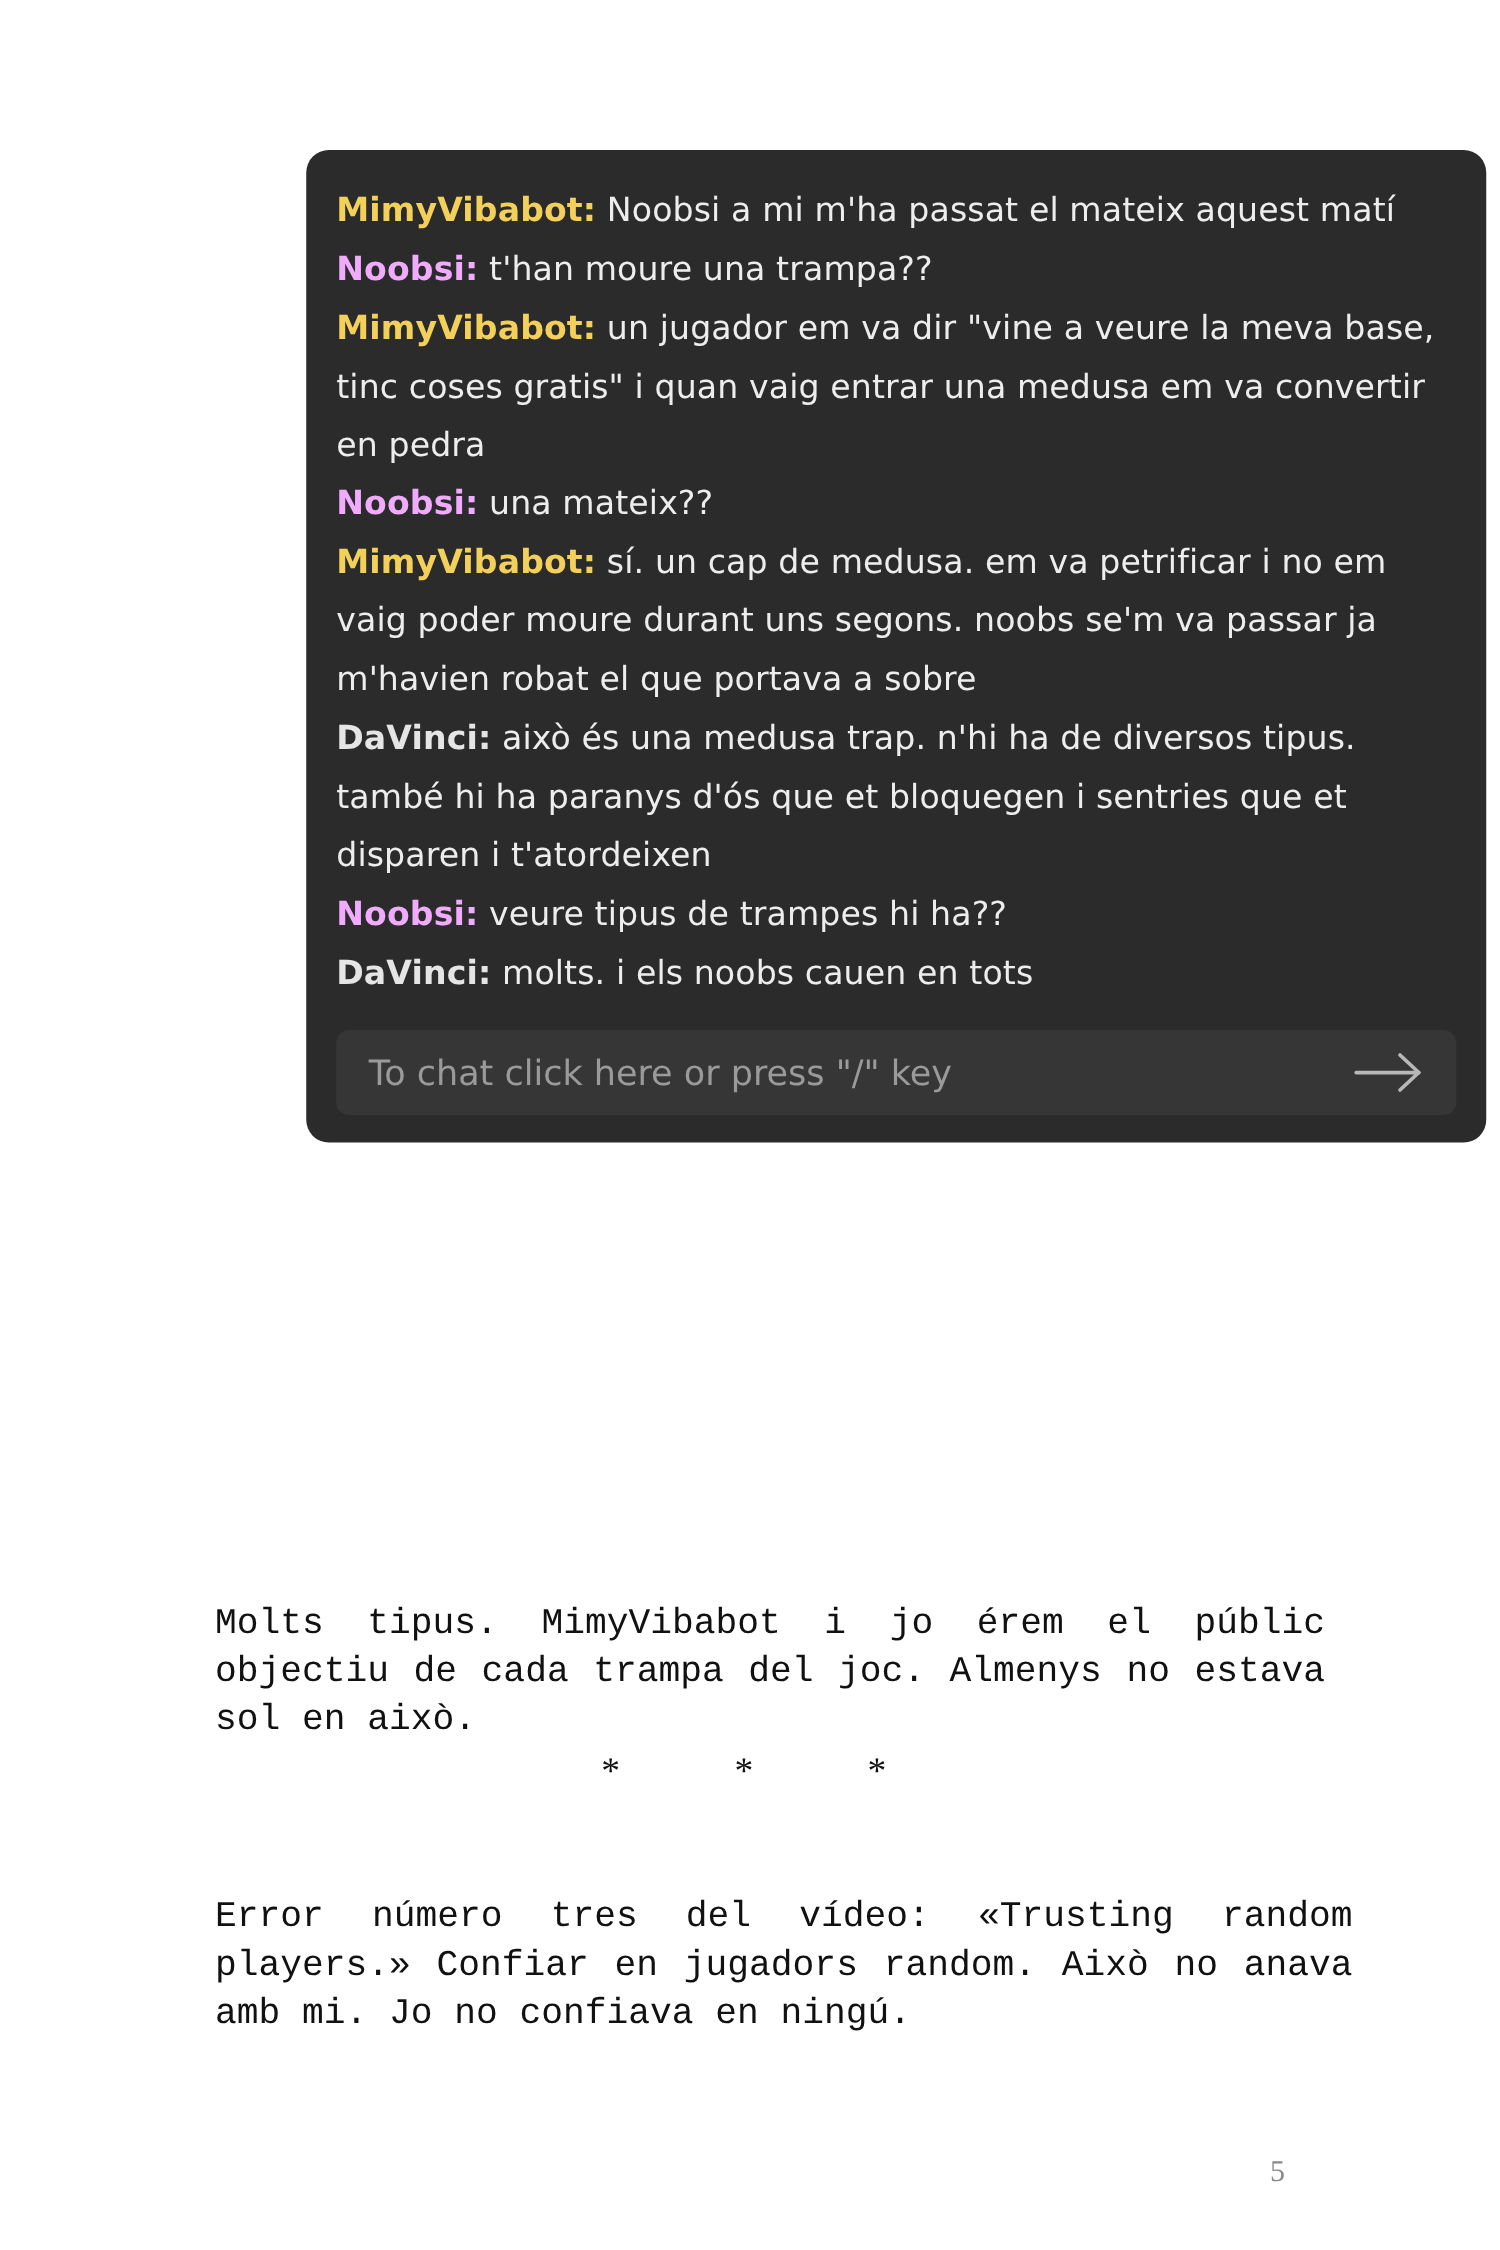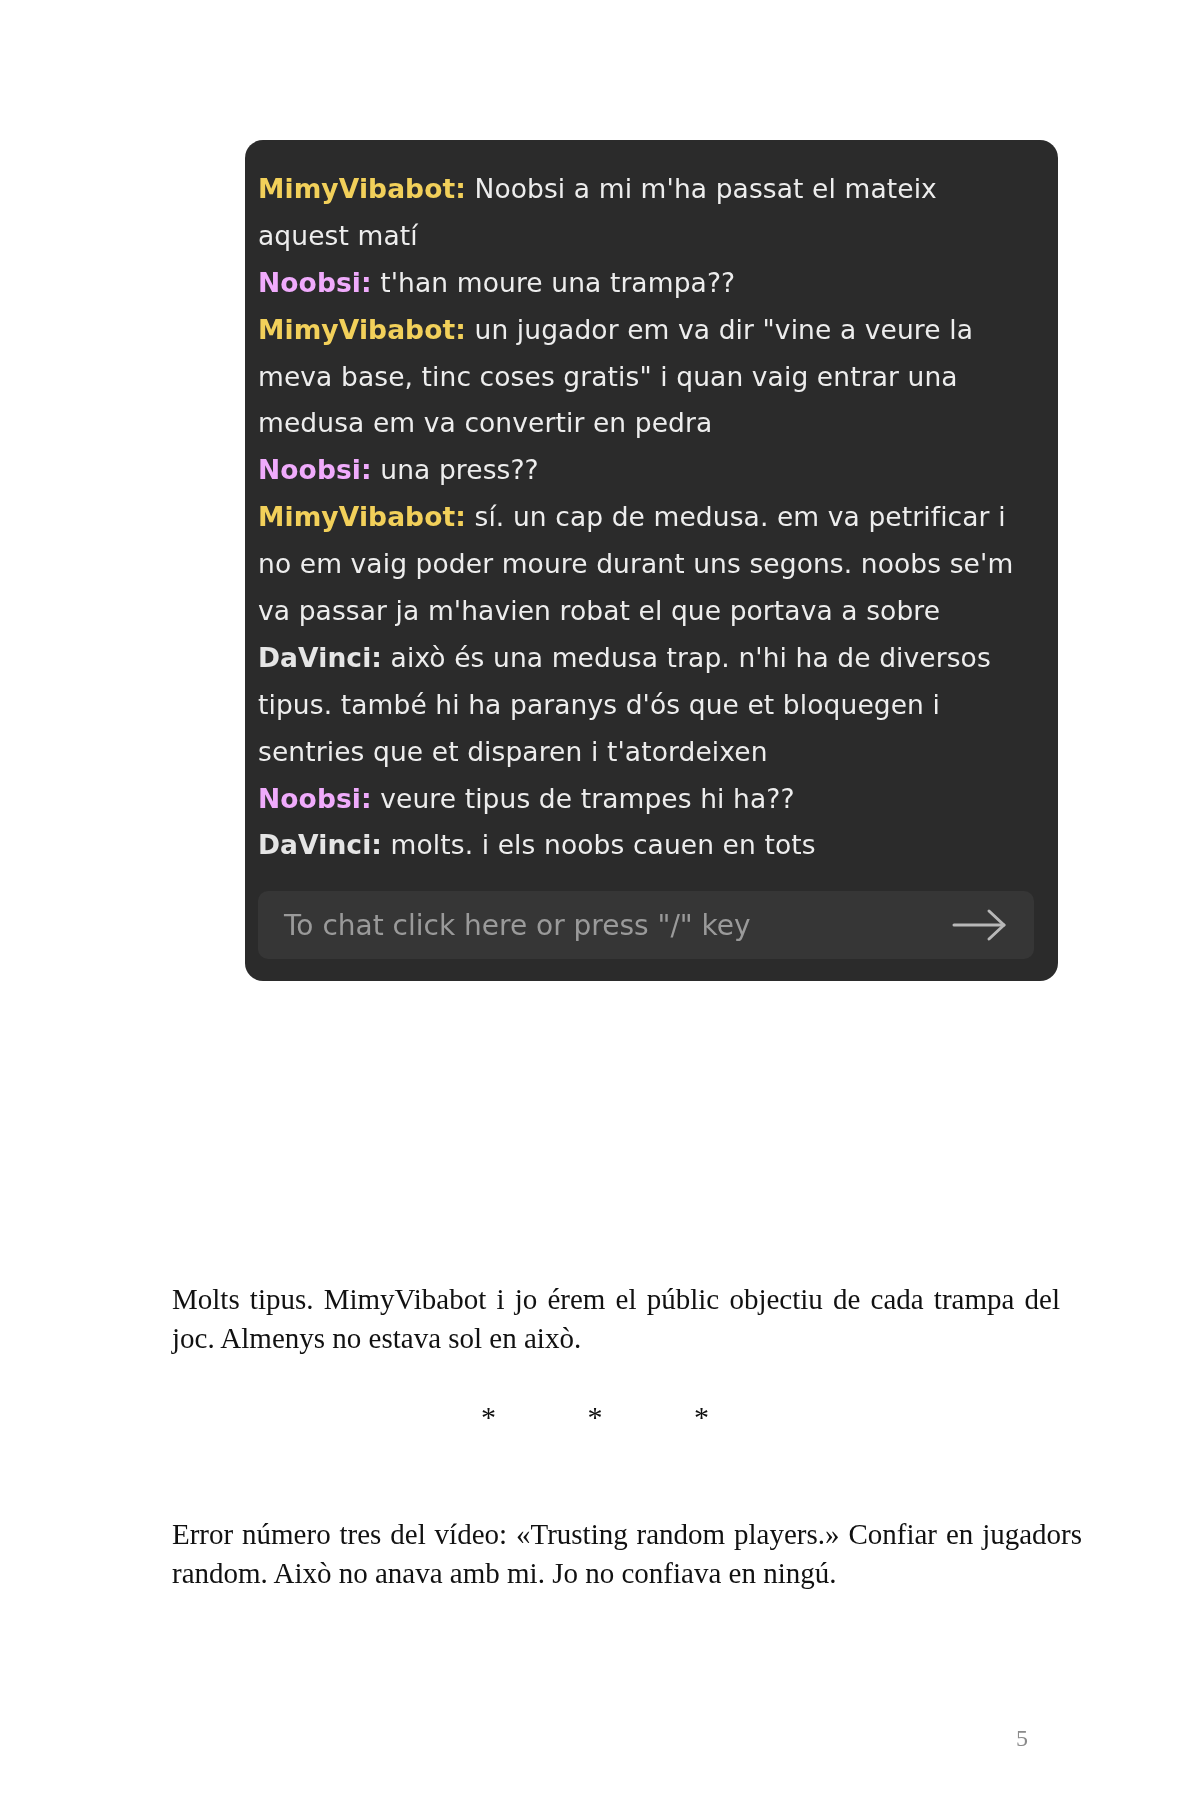--- a/index.html
+++ b/index.html
@@ -19,27 +19,26 @@
   .page {
     position: absolute;
     inset: 0;
   }
 
   
   .chat-card {
     position: absolute;
     left: 245px;
     top: 120px;
-    width: 813px;
+    width: 944px;
     background: #2b2b2b;
     border-radius: 18px;
-    padding: 26px 24px 22px 13px;
+    padding: 26px 24px 22px 24px;
     box-sizing: border-box;
     font-family: "DejaVu Sans", sans-serif;
-    margin-top: 20px;
   }
 
   .chat-log {
     font-size: 26.5px;
     line-height: 1.77;
     color: #ebebeb;
     letter-spacing: 0.1px;
   }
 
   .chat-line {
@@ -75,21 +74,21 @@
   }
   .arrow-icon {
     width: 60px;
     height: 34px;
     flex: 0 0 auto;
   }
 
   
   .body-text {
     position: absolute;
-    font-family: Liberation Serif, serif;
+    font-family: Liberation Mono, monospace;
     font-size: 29px;
     line-height: 1.33;
     color: #111111;
     text-align: justify;
   }
 
   #para-1 {
     left: 172px;
     top: 1280px;
     width: 888px;
@@ -137,21 +136,21 @@
 
       <p class="chat-line">
         <span class="speaker speaker-noobsi">Noobsi:</span><span class="msg-text"> t'han moure una trampa??</span>
       </p>
 
       <p class="chat-line">
         <span class="speaker speaker-mimy">MimyVibabot:</span><span class="msg-text"> un jugador em va dir "vine a veure la meva base, tinc coses gratis" i quan vaig entrar una medusa em va convertir en pedra</span>
       </p>
 
       <p class="chat-line">
-        <span class="speaker speaker-noobsi">Noobsi:</span><span class="msg-text"> una press??</span>
+        <span class="speaker speaker-noobsi">Noobsi:</span><span class="msg-text"> una mateix??</span>
       </p>
 
       <p class="chat-line">
         <span class="speaker speaker-mimy">MimyVibabot:</span><span class="msg-text"> sí. un cap de medusa. em va petrificar i no em vaig poder moure durant uns segons. noobs se'm va passar ja m'havien robat el que portava a sobre</span>
       </p>
 
       <p class="chat-line">
         <span class="speaker speaker-davinci">DaVinci:</span><span class="msg-text"> això és una medusa trap. n'hi ha de diversos tipus. també hi ha paranys d'ós que et bloquegen i sentries que et disparen i t'atordeixen</span>
       </p>
 

